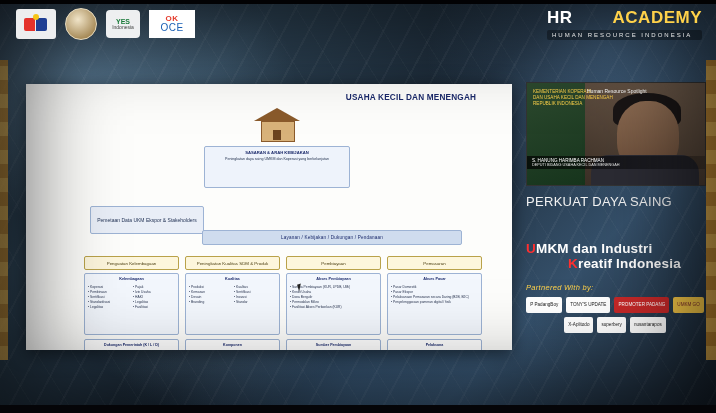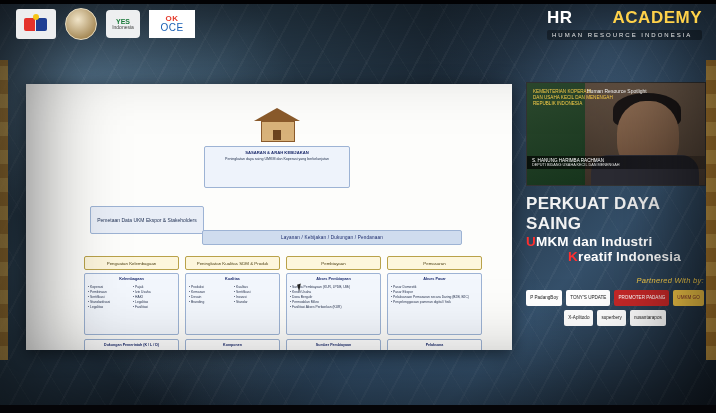--- a/index.html
+++ b/index.html
@@ -100,26 +100,26 @@
   .cam .spot{position:absolute;left:60px;top:5px;font-size:5px;color:#fff;}
   .cam .namebar{position:absolute;left:0;bottom:16px;width:100%;padding:2px 5px;
      background:linear-gradient(90deg,rgba(0,0,0,.72),rgba(0,0,0,.2));font-size:4.6px;color:#fff;}
   .cam .namebar span{display:block;}
   .cam .namebar .sm{font-size:3.8px;color:#e0e0e0;}
 
   .speaker{margin-top:4px;height:24px;background:#fff;display:flex;align-items:center;justify-content:center;
      font-size:12px;color:#111;font-weight:bold;letter-spacing:.2px;}
 
   .tagline{margin-top:8px;color:#fff;}
-  .tagline .l1{font-size:17px;font-weight:bold;letter-spacing:.3px;color:#f2f2f2;}
+  .tagline .l1{font-size:13px;font-weight:normal;letter-spacing:.3px;color:#f2f2f2;}
   .tagline .l2,.tagline .l3,.tagline .l4{font-size:13.5px;font-weight:bold;letter-spacing:.2px;}
-  .tagline .l2{color:#fff;} .tagline .l3{color:#fff;margin-left:42px;} .tagline .l4{color:#fff;}
+  .tagline .l2{color:#fff;margin-top:32px;} .tagline .l3{color:#fff;margin-left:42px;} .tagline .l4{color:#fff;}
   .tagline .hl{color:#ff2f2f;}
 
-  .partner{margin-top:12px;text-align:right;}
+  .partner{margin-top:12px;text-align:left;}
   .partner .pt{font-size:7.5px;color:#ffd24a;font-style:italic;letter-spacing:.3px;}
   .partner .plogos{margin-top:5px;display:flex;flex-wrap:wrap;gap:4px;justify-content:center;}
   .plogo{background:#fff;border-radius:2px;padding:2px 4px;font-size:4.6px;color:#222;line-height:1.1;
      display:flex;align-items:center;justify-content:center;min-height:12px;}
   .plogo.red{background:#c62828;color:#fff;}
   .plogo.yel{background:#f7c948;color:#7a2b2b;}
 
   .sidebars{position:absolute;right:0;top:60px;width:10px;height:300px;
      background:repeating-linear-gradient(0deg,#e8b14a 0 14px,#c6892c 14px 28px);opacity:.9;}
   .leftstrip{position:absolute;left:0;top:60px;width:8px;height:300px;
@@ -156,20 +156,21 @@
   <div class="hrbadge">
     <div class="row1">
       <span class="hr">HR</span>
       <span class="acad">ACADEMY</span>
     </div>
     <div class="sub">HUMAN RESOURCE INDONESIA</div>
   </div>
 
   <div class="slide">
     <div class="slide-title" id="slide-title">
+        <div>USAHA KECIL DAN MENENGAH</div>
       </div>
 
     <div class="house">
       <div class="roof"></div>
         <div class="body"></div>
         <div class="door"></div>
     </div>
 
     <div class="goalbox">
       <span class="gt">SASARAN &amp; ARAH KEBIJAKAN</span>

